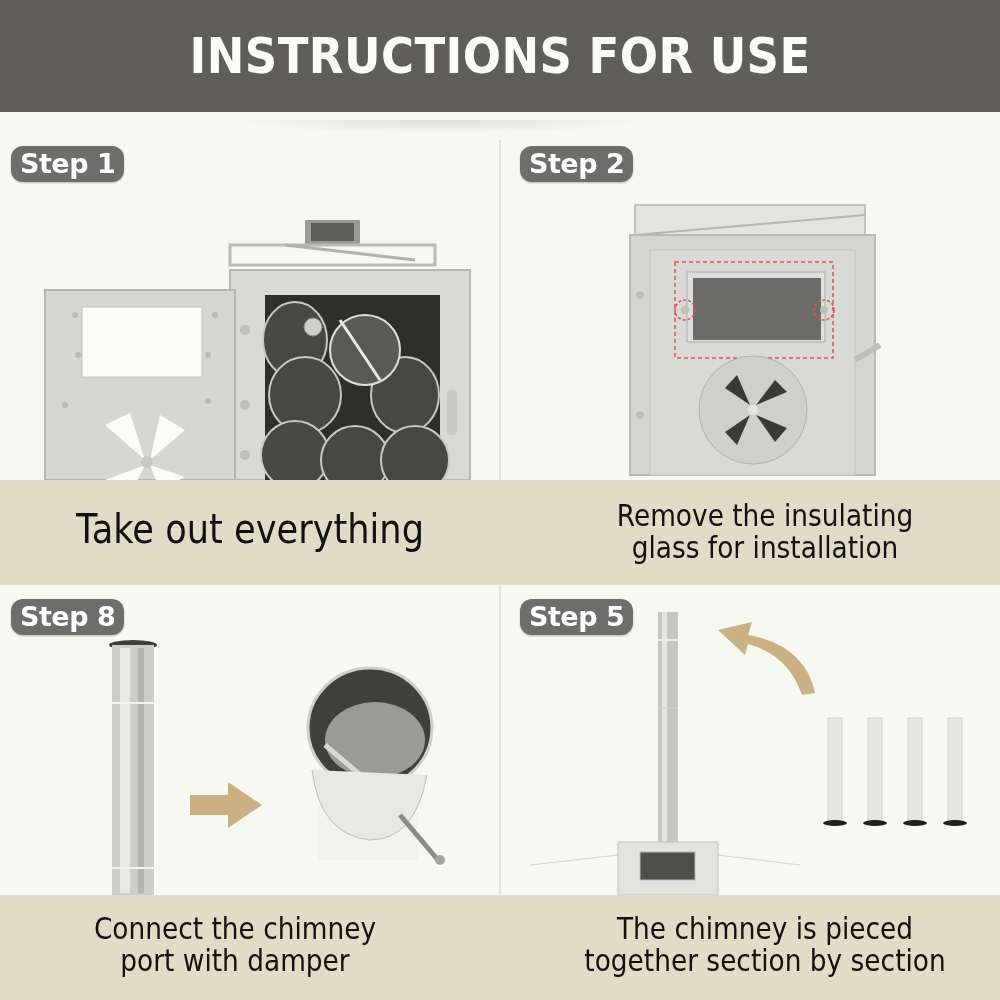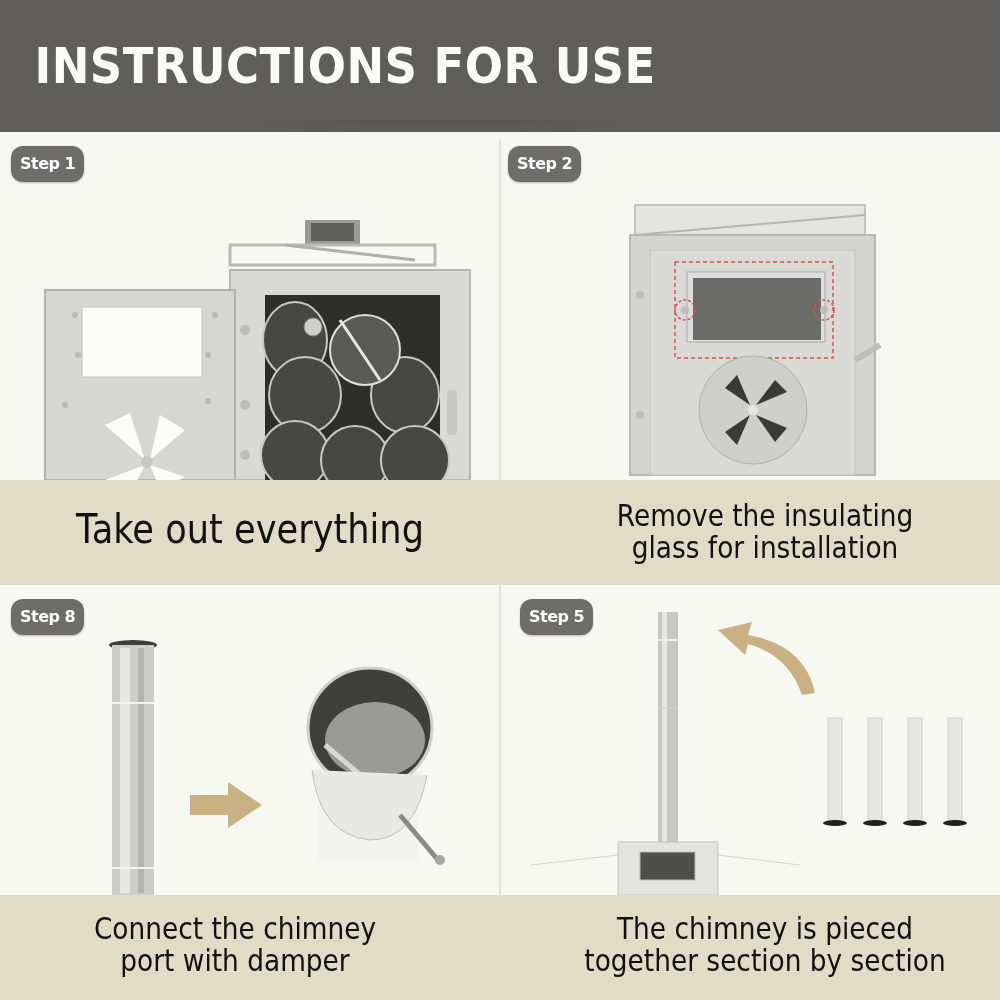--- a/index.html
+++ b/index.html
@@ -1,22 +1,22 @@
 <!DOCTYPE html>
 <html><head>
 <meta charset="utf-8">
 <style>
   *{box-sizing:border-box;margin:0;padding:0}
   html,body{width:1000px;height:1000px;overflow:hidden;background:#f8f8f2;font-family:"Liberation Sans","DejaVu Sans",sans-serif}
   .page{position:relative;width:1000px;height:1000px;background:#f8f8f2}
-  .header{position:absolute;left:0;top:0;width:1000px;height:132px;background:#5f5e5d;display:flex;align-items:center;}
+  .header{position:absolute;left:0;top:0;width:1000px;height:112px;background:#5f5e5d;display:flex;align-items:center;justify-content:center}
   .header h1{color:#fbfbf7;font-family:"DejaVu Sans","Liberation Sans",sans-serif;font-weight:bold;font-size:50px;letter-spacing:0.5px;transform:scaleX(0.9)}
   .header-shadow{position:absolute;left:230px;top:120px;width:420px;height:14px;background:radial-gradient(ellipse at center top,rgba(0,0,0,0.10),rgba(0,0,0,0) 70%)}
   .divider{position:absolute;left:499px;width:2px;background:#e2e2dc}
-  .badge{position:absolute;height:36px;border-radius:12px;background:#6e6d6c;color:#fff;font-family:"DejaVu Sans",sans-serif;font-weight:bold;font-size:16px;line-height:36px;padding:0 9px;letter-spacing:-0.5px;box-shadow:0 1px 2px rgba(0,0,0,.25)}
+  .badge{position:absolute;height:36px;border-radius:12px;background:#6e6d6c;color:#fff;font-family:"DejaVu Sans",sans-serif;font-weight:bold;font-size:27px;line-height:36px;padding:0 9px;letter-spacing:-0.5px;box-shadow:0 1px 2px rgba(0,0,0,.25)}
   .band{position:absolute;left:0;width:1000px;background:#e0dcc6}
   .caption{position:absolute;color:#111;font-family:"DejaVu Sans",sans-serif;text-align:center;line-height:1.05;transform:scaleX(0.88)}
   .caption.big{font-size:40px}
   .caption.mid{font-size:30px}
   svg{position:absolute;display:block}
 </style>
 </head>
 <body>
 
 <div class="page">
@@ -78,21 +78,21 @@
       <polygon points="110,250 70,265 95,280"></polygon>
       <polygon points="115,250 150,262 125,275"></polygon>
     </g>
     <circle cx="112" cy="247" r="6" fill="#c7c7c4"></circle>
   </svg>
   <div class="band" style="top:480px;height:105px"></div>
   <div class="caption big" style="left:40px;top:508px;width:420px">
     <div>Take out everything</div>
   </div>
 
-  <div class="badge" style="left:508px;top:146px">Step 2</div>
+  <div class="badge" style="left:520px;top:146px">Step 2</div>
   <svg style="left:615px;top:200px" width="270" height="280" viewBox="0 0 270 280">
 
     <rect x="20" y="5" width="230" height="30" fill="#e4e4e1" stroke="#c2c2bf" stroke-width="2"></rect>
     <line x1="20" y1="35" x2="250" y2="15" stroke="#b5b5b2" stroke-width="2"></line>
 
     <rect x="15" y="35" width="245" height="240" fill="#d4d4d1" stroke="#b8b8b5" stroke-width="2"></rect>
     <rect x="35" y="50" width="205" height="225" fill="#d9d9d6" stroke="#c4c4c1" stroke-width="1"></rect>
 
     <rect x="60" y="62" width="158" height="96" fill="none" stroke="#d9534f" stroke-width="1.5" stroke-dasharray="4 3"></rect>
 

